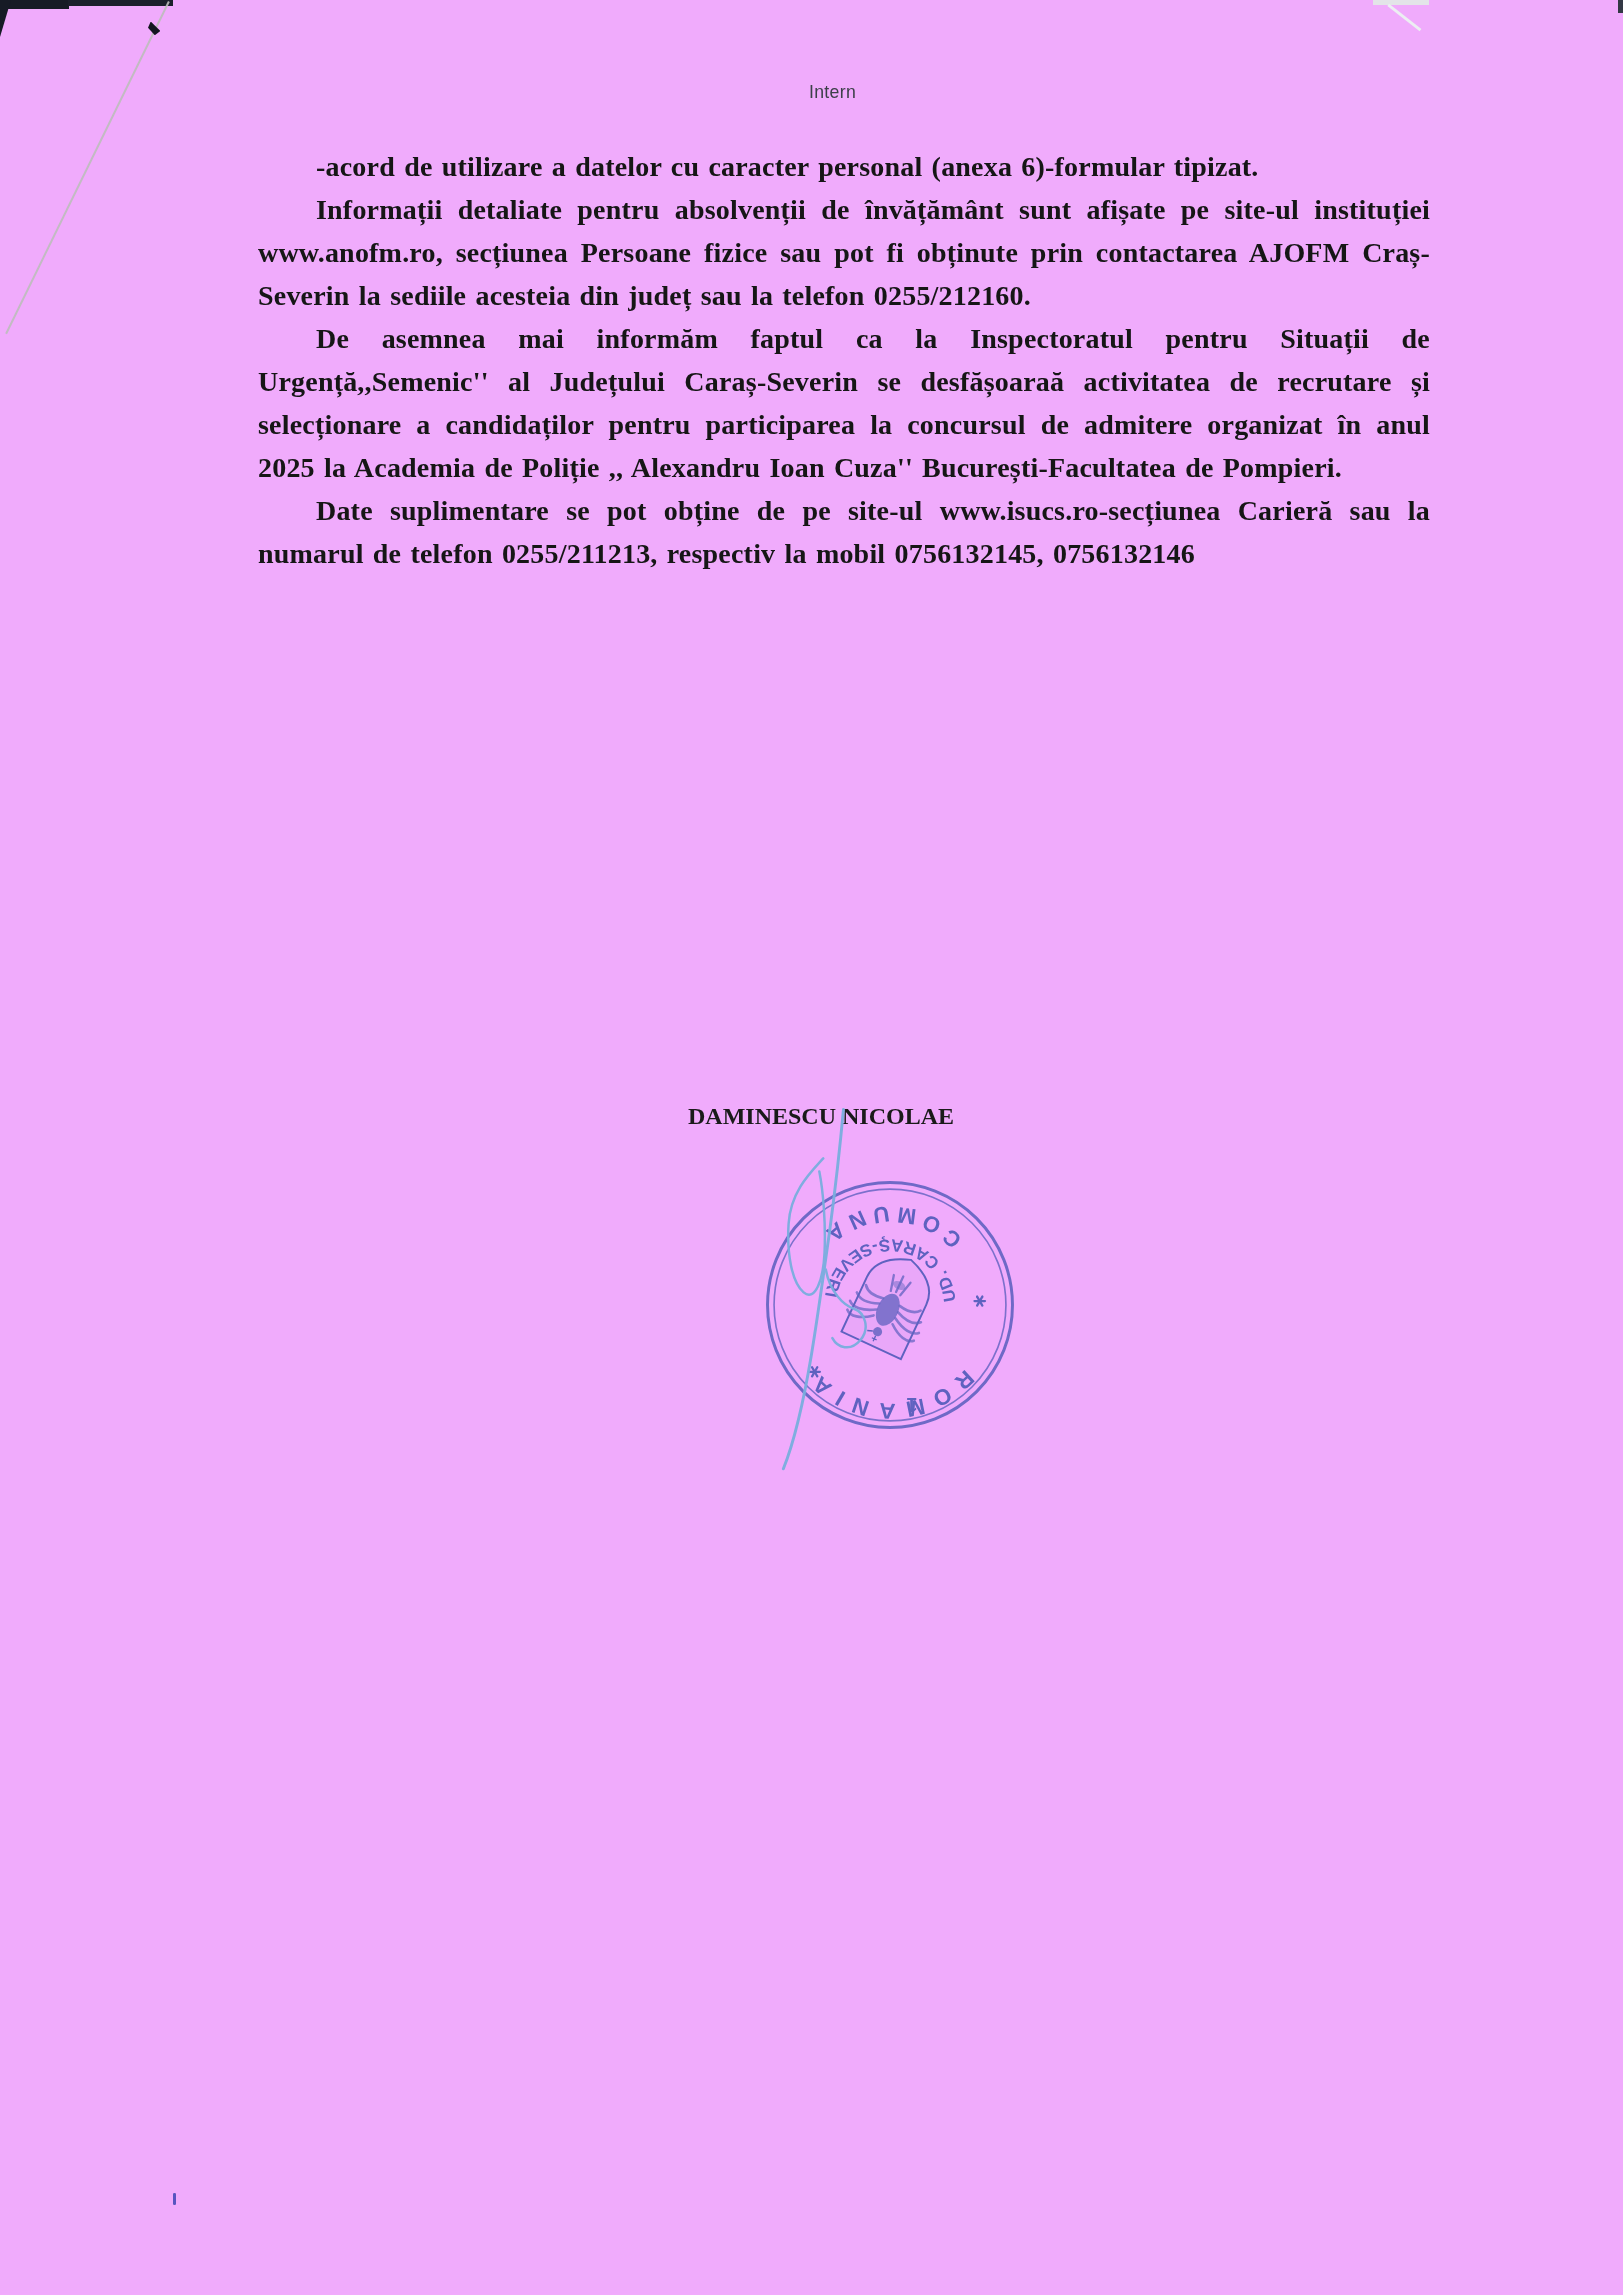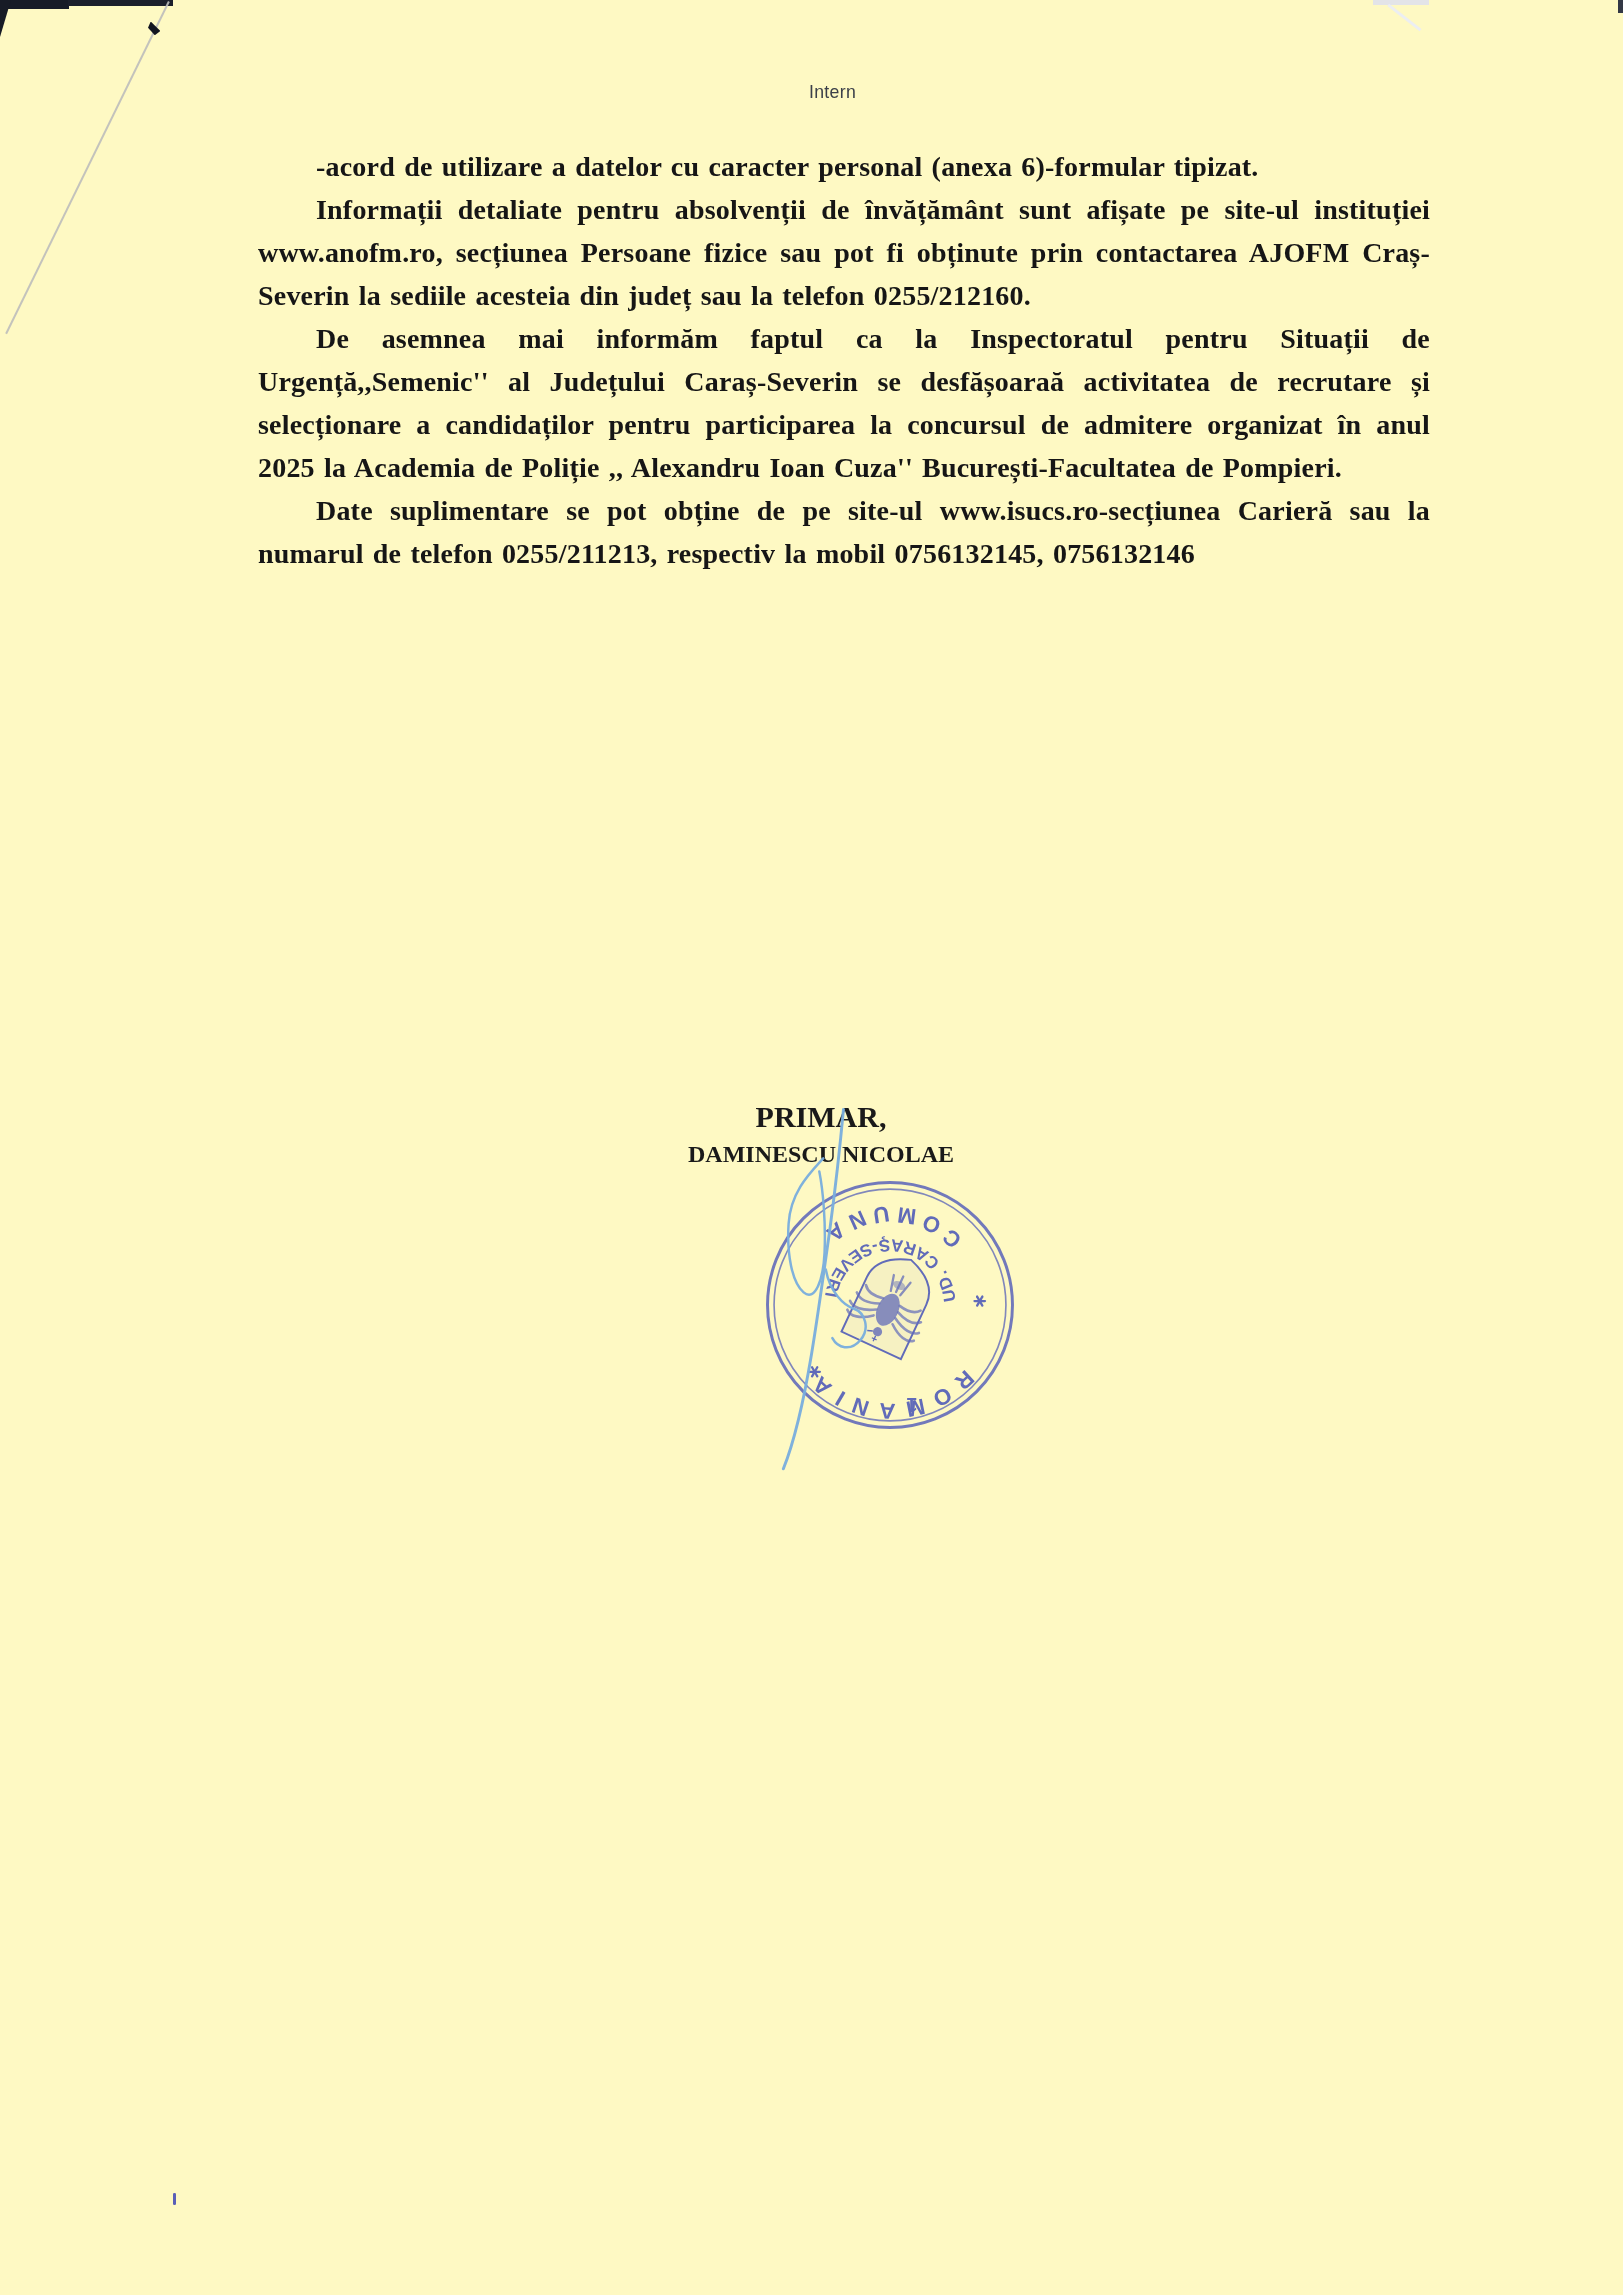--- a/index.html
+++ b/index.html
@@ -1,19 +1,19 @@
 <!DOCTYPE html>
 <html style="font-size:10.5px"><head>
 <meta charset="utf-8">
 <style>
   html,body{margin:0;padding:0;background:#e8e8e8;}
   .page{
     position:relative;
     width:1623px;height:2295px;
-    background:#fef9c3;
+    background:#f0abfc;
     overflow:hidden;
     font-family:"Liberation Serif", serif;
   }
   
   .scan-strip-a{position:absolute;left:0;top:0;width:69px;height:9.2px;background:#171b26;}
   .scan-strip-b{position:absolute;left:68px;top:0;width:105px;height:5.9px;background:#1b1f2b;}
   .scan-corner-wedge{position:absolute;left:0;top:0;width:11px;height:37px;background:#171b26;
     clip-path:polygon(0 0,100% 0,0 100%);}
   .scan-fold-line{position:absolute;left:168px;top:0.7px;width:2px;height:370px;background:#bdbdbb;
     transform:rotate(26.1deg);transform-origin:top left;opacity:.9;}
@@ -70,21 +70,20 @@
   <div class="intern">Intern</div>
 
   <div class="textblock">
     <p><span>-acord de utilizare a datelor cu caracter personal (anexa 6)-formular tipizat.</span></p>
     <p><span>Informații detaliate pentru absolvenții de învățământ sunt afișate pe site-ul instituției </span><span class="u">www.anofm.ro</span><span>, secțiunea Persoane fizice sau pot fi obținute prin contactarea AJOFM Craș-Severin la sediile acesteia din județ sau la telefon 0255/212160.</span></p>
     <p><span>De asemnea mai informăm faptul ca la Inspectoratul pentru Situații de Urgență,,Semenic'' al Județului Caraș-Severin se desfășoaraă activitatea de recrutare și selecționare a candidaților pentru participarea la concursul de admitere organizat în anul 2025 la Academia de Poliție ,, Alexandru Ioan Cuza'' București-Facultatea de Pompieri.</span></p>
     <p><span>Date suplimentare se pot obține de pe site-ul </span><span class="u">www.isucs.ro-secțiunea</span><span> Carieră sau la numarul de telefon 0255/211213, respectiv la mobil 0756132145, 0756132146</span></p>
   </div>
 
   <div class="sigblock">
-    <p class="sig-title">PRIMAR,</p>
     <p class="sig-name">DAMINESCU NICOLAE</p>
   </div>
 
   <svg class="stamp-svg" viewBox="0 0 400 400">
     <defs>
       <path id="arcTop" d="M 50,200 A 150,150 0 0 1 350,200" fill="none"></path>
       <path id="arcBottom" d="M 50,200 A 150,150 0 0 0 350,200" fill="none"></path>
       <path id="arcInner" d="M 100,200 A 100,100 0 0 0 300,200" fill="none"></path>
       <g id="star6" stroke="#4c58b8" stroke-width="3.5" stroke-linecap="round">
         <path d="M -8,0 L 8,0"></path>

